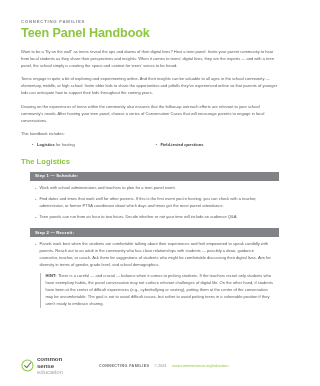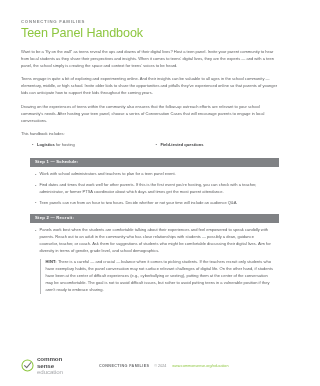--- a/index.html
+++ b/index.html
@@ -30,21 +30,21 @@
     letter-spacing: 0.75px;
     color: #8a8c8e;
     text-transform: uppercase;
     font-weight: 600;
     margin: 0 0 2px 0;
     line-height: 1.1;
   }
   .doc-title {
     font-size: 12.6px;
     line-height: 1.05;
-    font-weight: normal;
+    font-weight: bold;
     color: #8dc63f;
     letter-spacing: -0.1px;
     margin: 0 0 9px 0;
   }
 
   
   p.body {
     font-size: 4.05px;
     line-height: 1.72;
     color: #5a5b5d;
@@ -216,20 +216,21 @@
 
   <div class="incl-list">
     <div class="incl-col">
       <div class="incl-item"><b>Logistics</b><span> for hosting</span></div>
     </div>
     <div class="incl-col">
       <div class="incl-item"><b>Field-tested questions</b><span></span></div>
     </div>
   </div>
 
+  <h2 class="section-head">The Logistics</h2>
 
   <div class="step-block">
     <div class="step-bar">Step 1 — Schedule:</div>
     <ul class="step-list">
       <li>Work with school administrators and teachers to plan for a teen panel event.</li>
       <li>Find dates and times that work well for other parents. If this is the first event you're hosting, you can check with a teacher, administrator, or former PTSA coordinator about which days and times get the most parent attendance.</li>
       <li>Teen panels can run from an hour to two hours. Decide whether or not your time will include an audience Q&amp;A.</li>
     </ul>
   </div>
 

